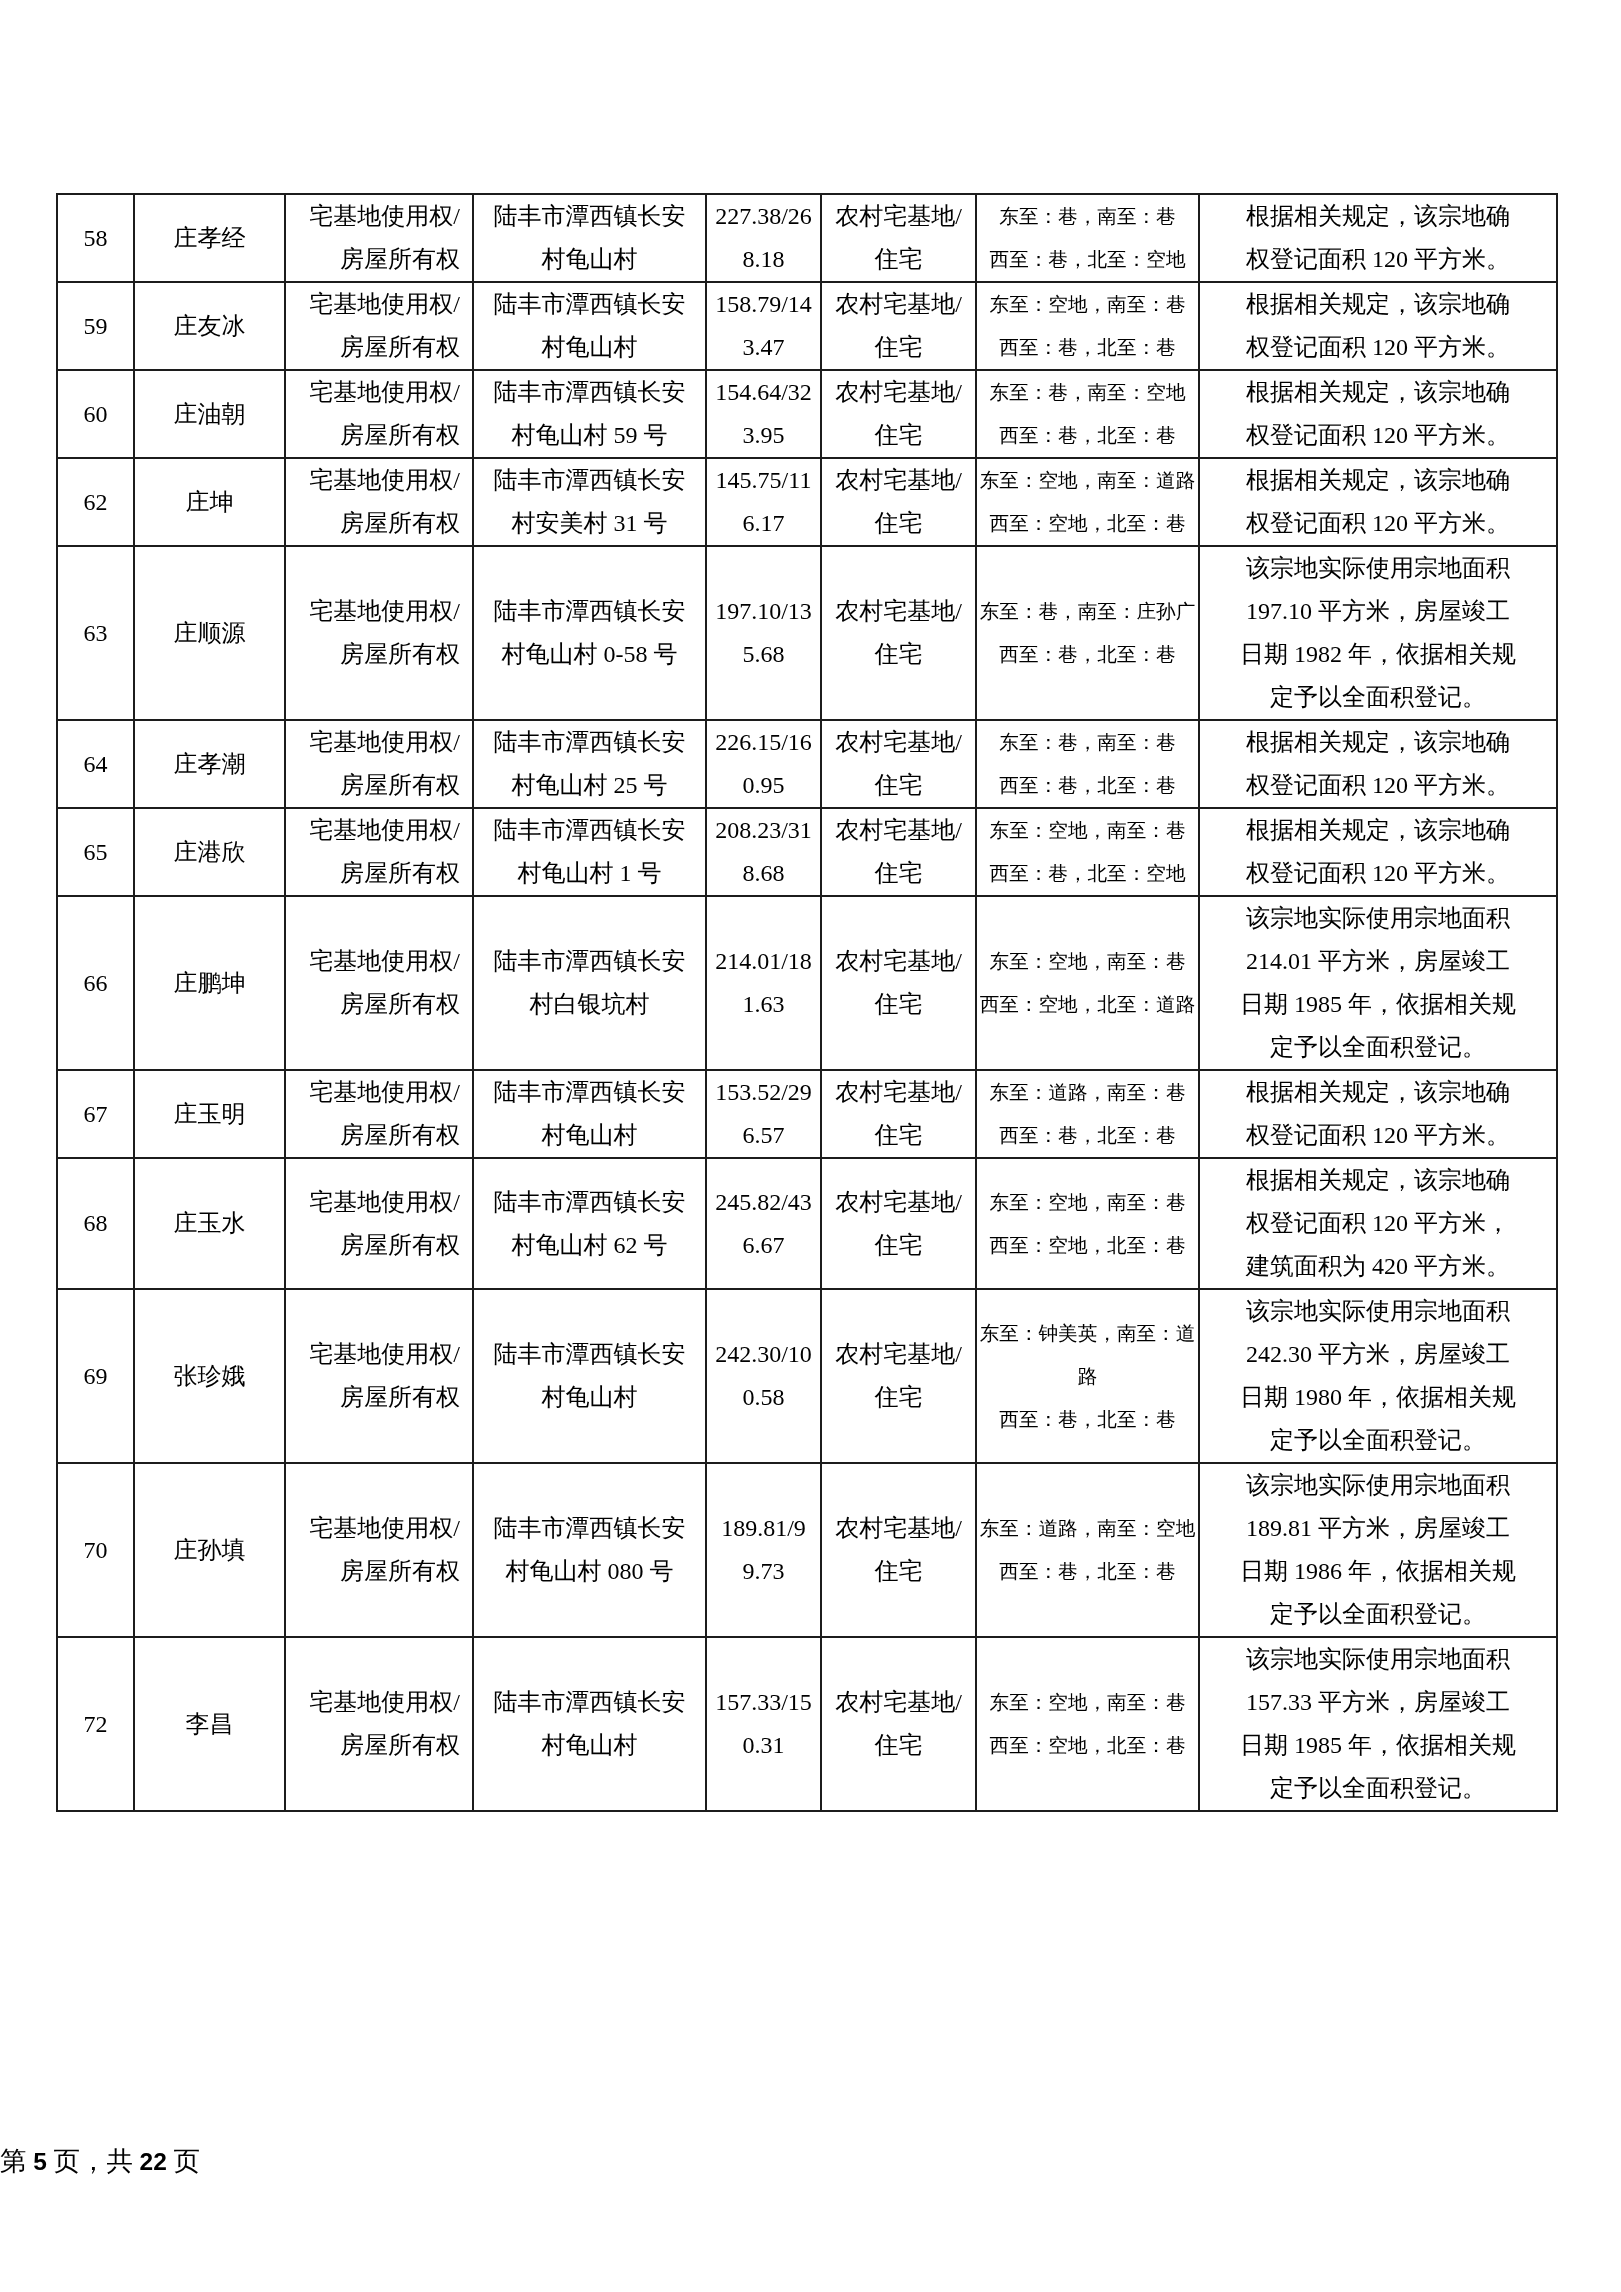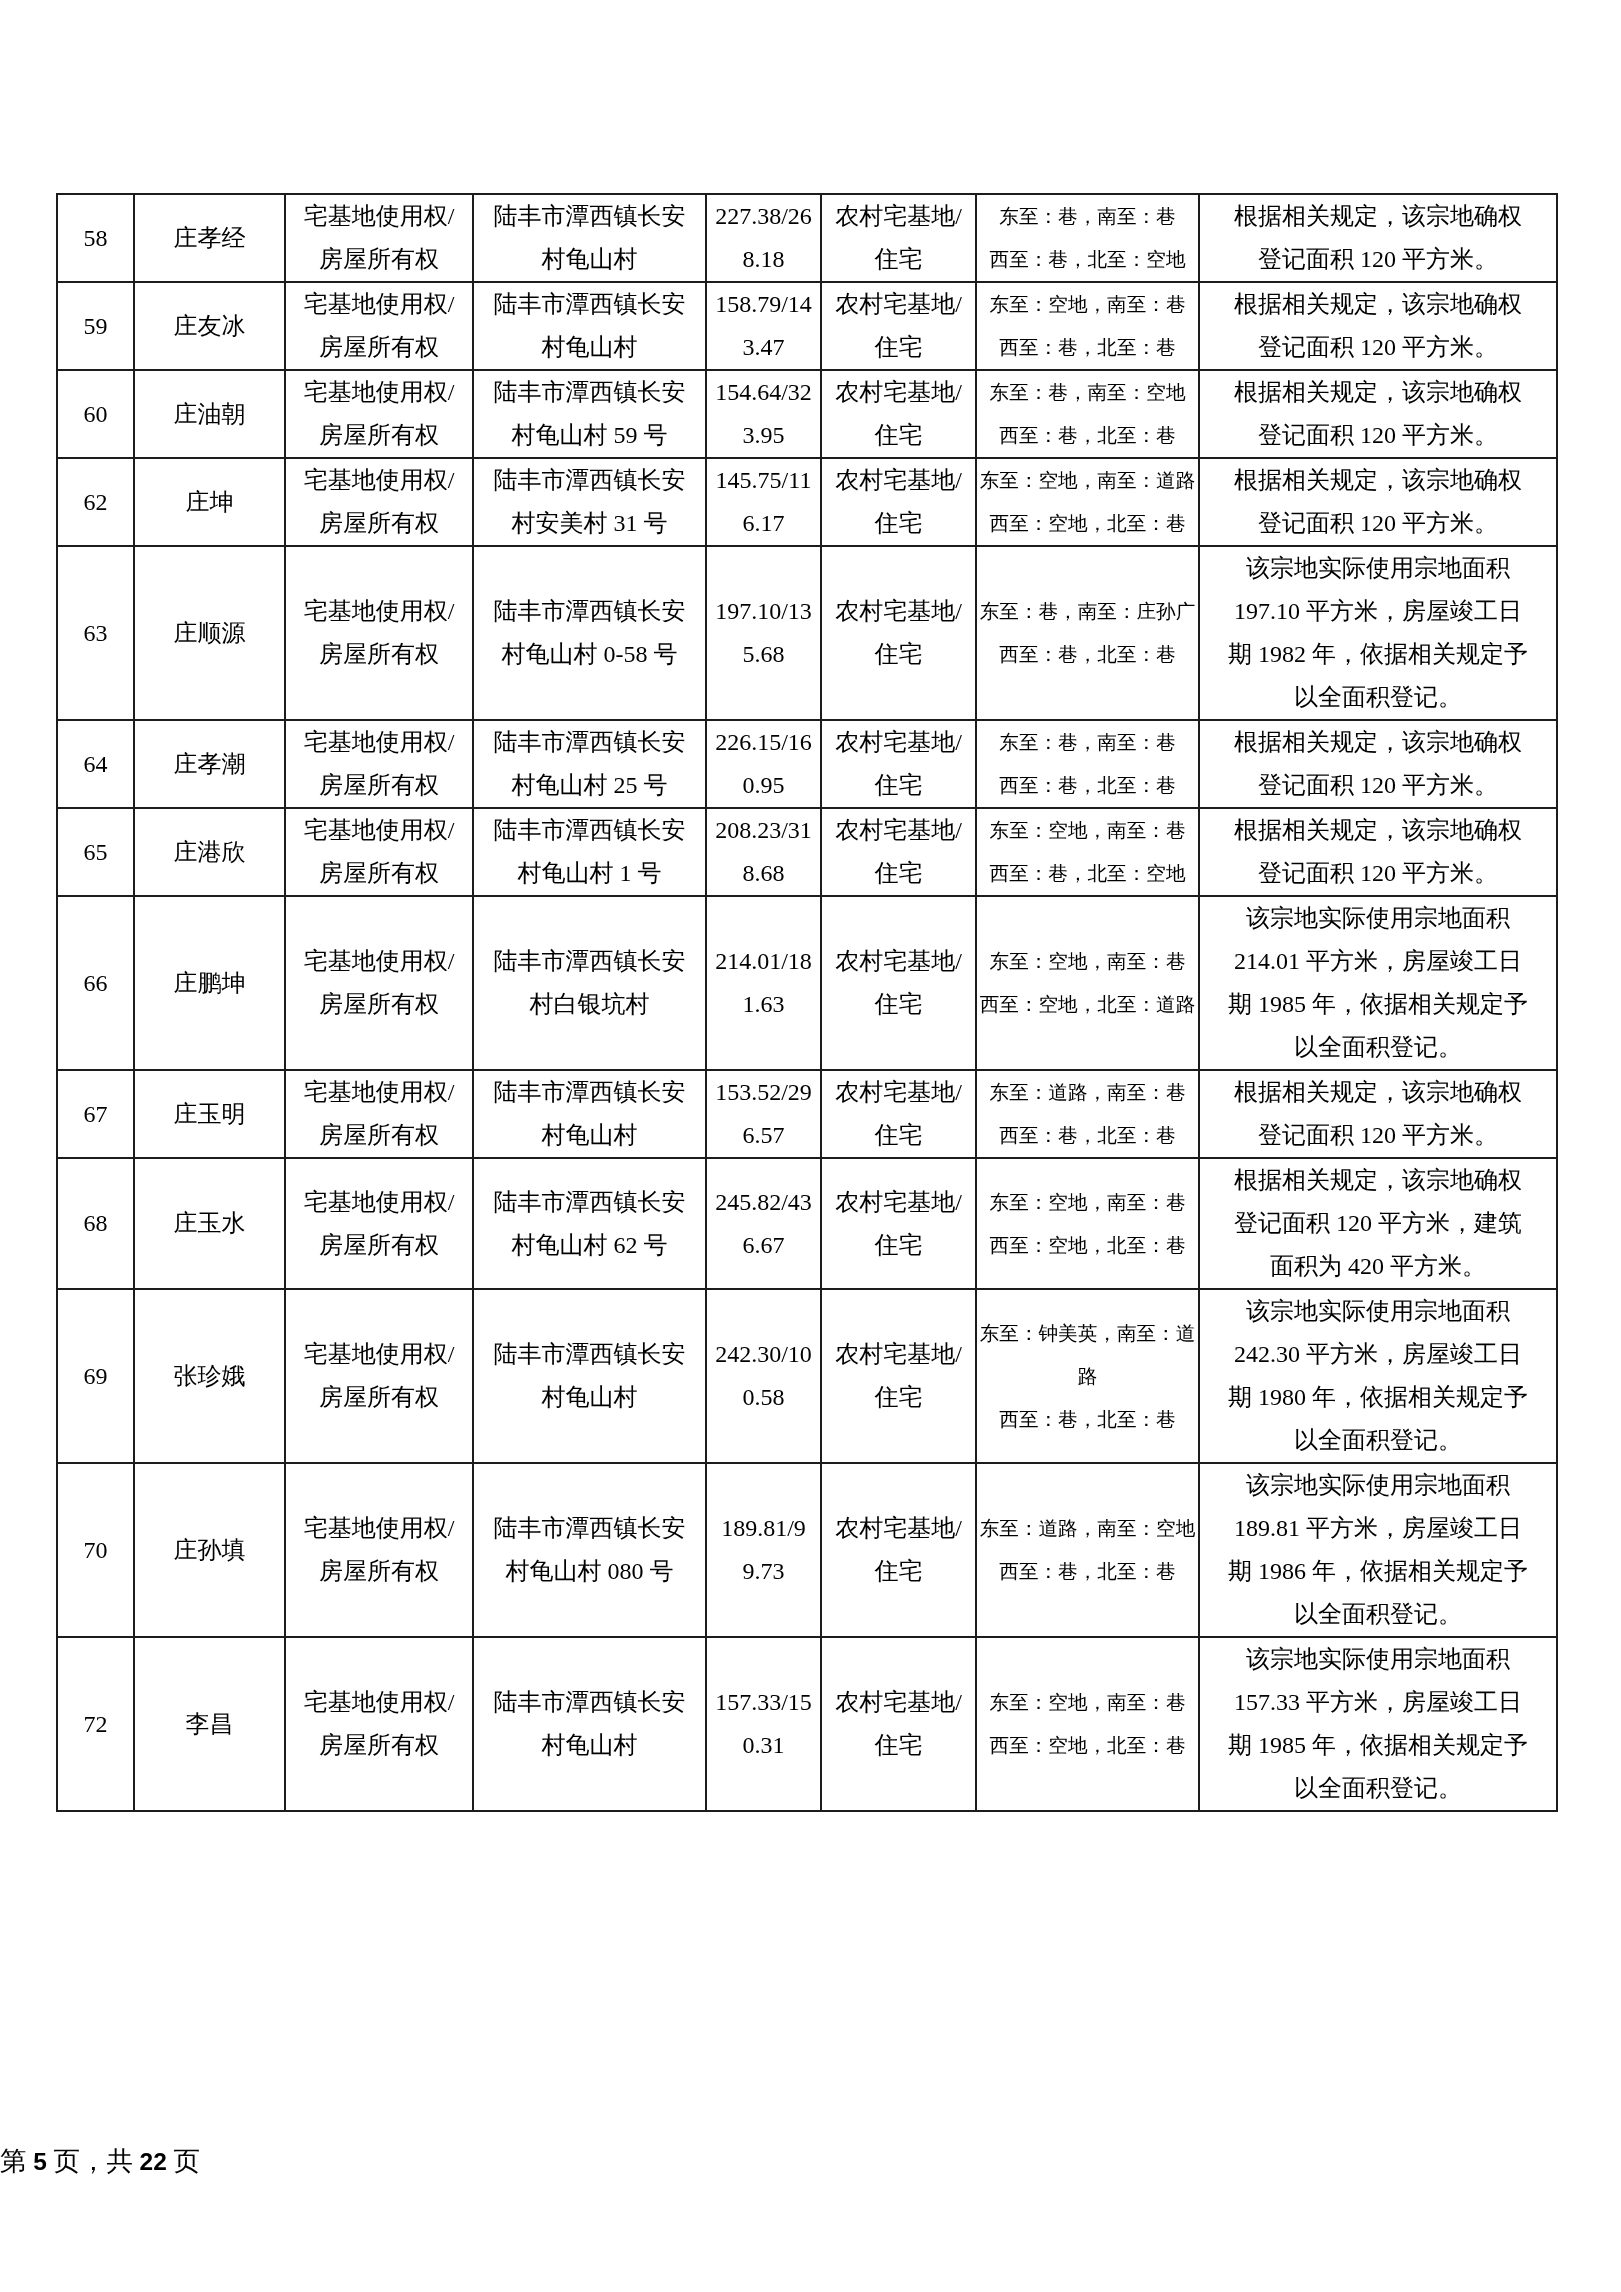--- a/index.html
+++ b/index.html
@@ -22,26 +22,26 @@
     border: 2px solid #1c1c1c;
     vertical-align: middle;
     text-align: center;
     font-size: 24px;
     line-height: 43px;
     padding: 0;
     overflow: hidden;
   }
   .c-no    { }
   .c-name  { }
-  .c-rights{ word-break: break-all; padding: 0 12px; }
+  .c-rights{ word-break: break-all; padding: 0 12px; text-align: right; }
   .c-loc   { padding: 0 12.7px; }
   .c-area  { word-break: break-all; padding: 0 5.9px; }
   .c-usage { word-break: break-all; padding: 0 7.8px; }
   .c-bounds{ font-size: 19.6px; padding: 0 2px; margin-left: 8px; }
-  .c-note  { padding: 0 26px; }
+  .c-note  { padding: 0 38px; }
   .footer {
     position: absolute;
     top: 2129px; left: 0;
     width: 100%;
     text-align: left;
     font-size: 26.5px;
     line-height: 33px;
     margin-top: 16px;
   }
   .footer .num {

